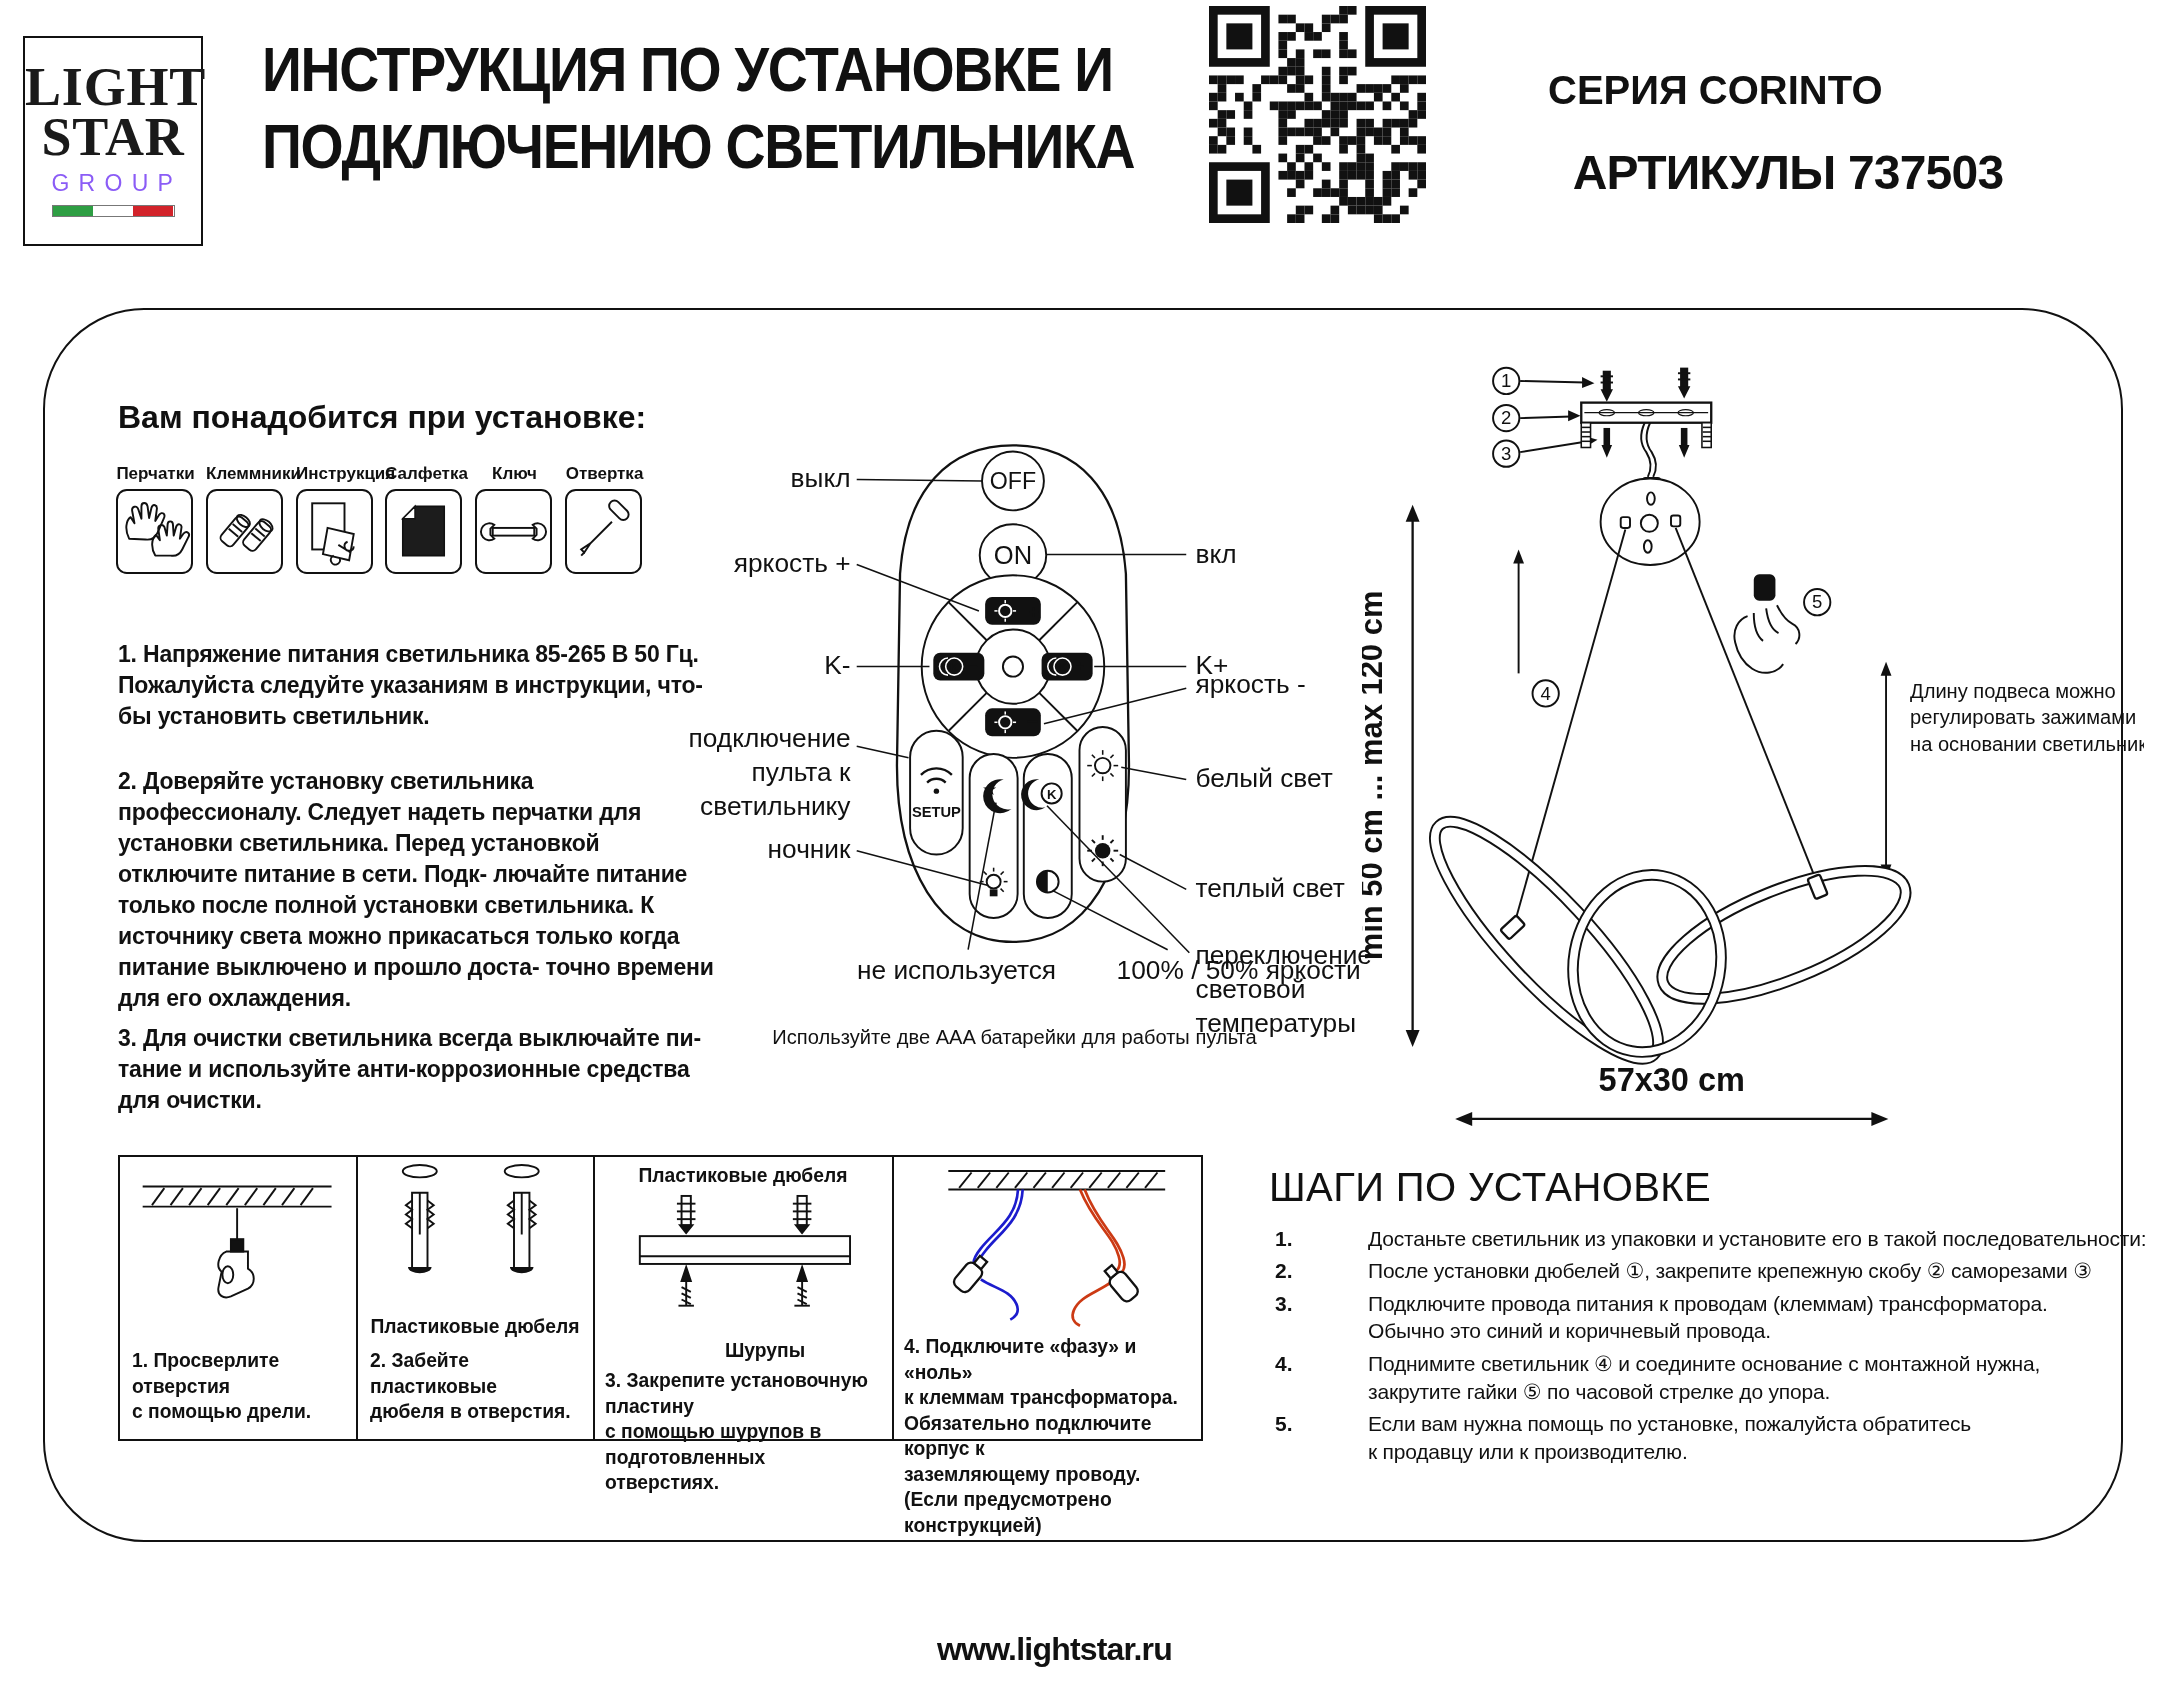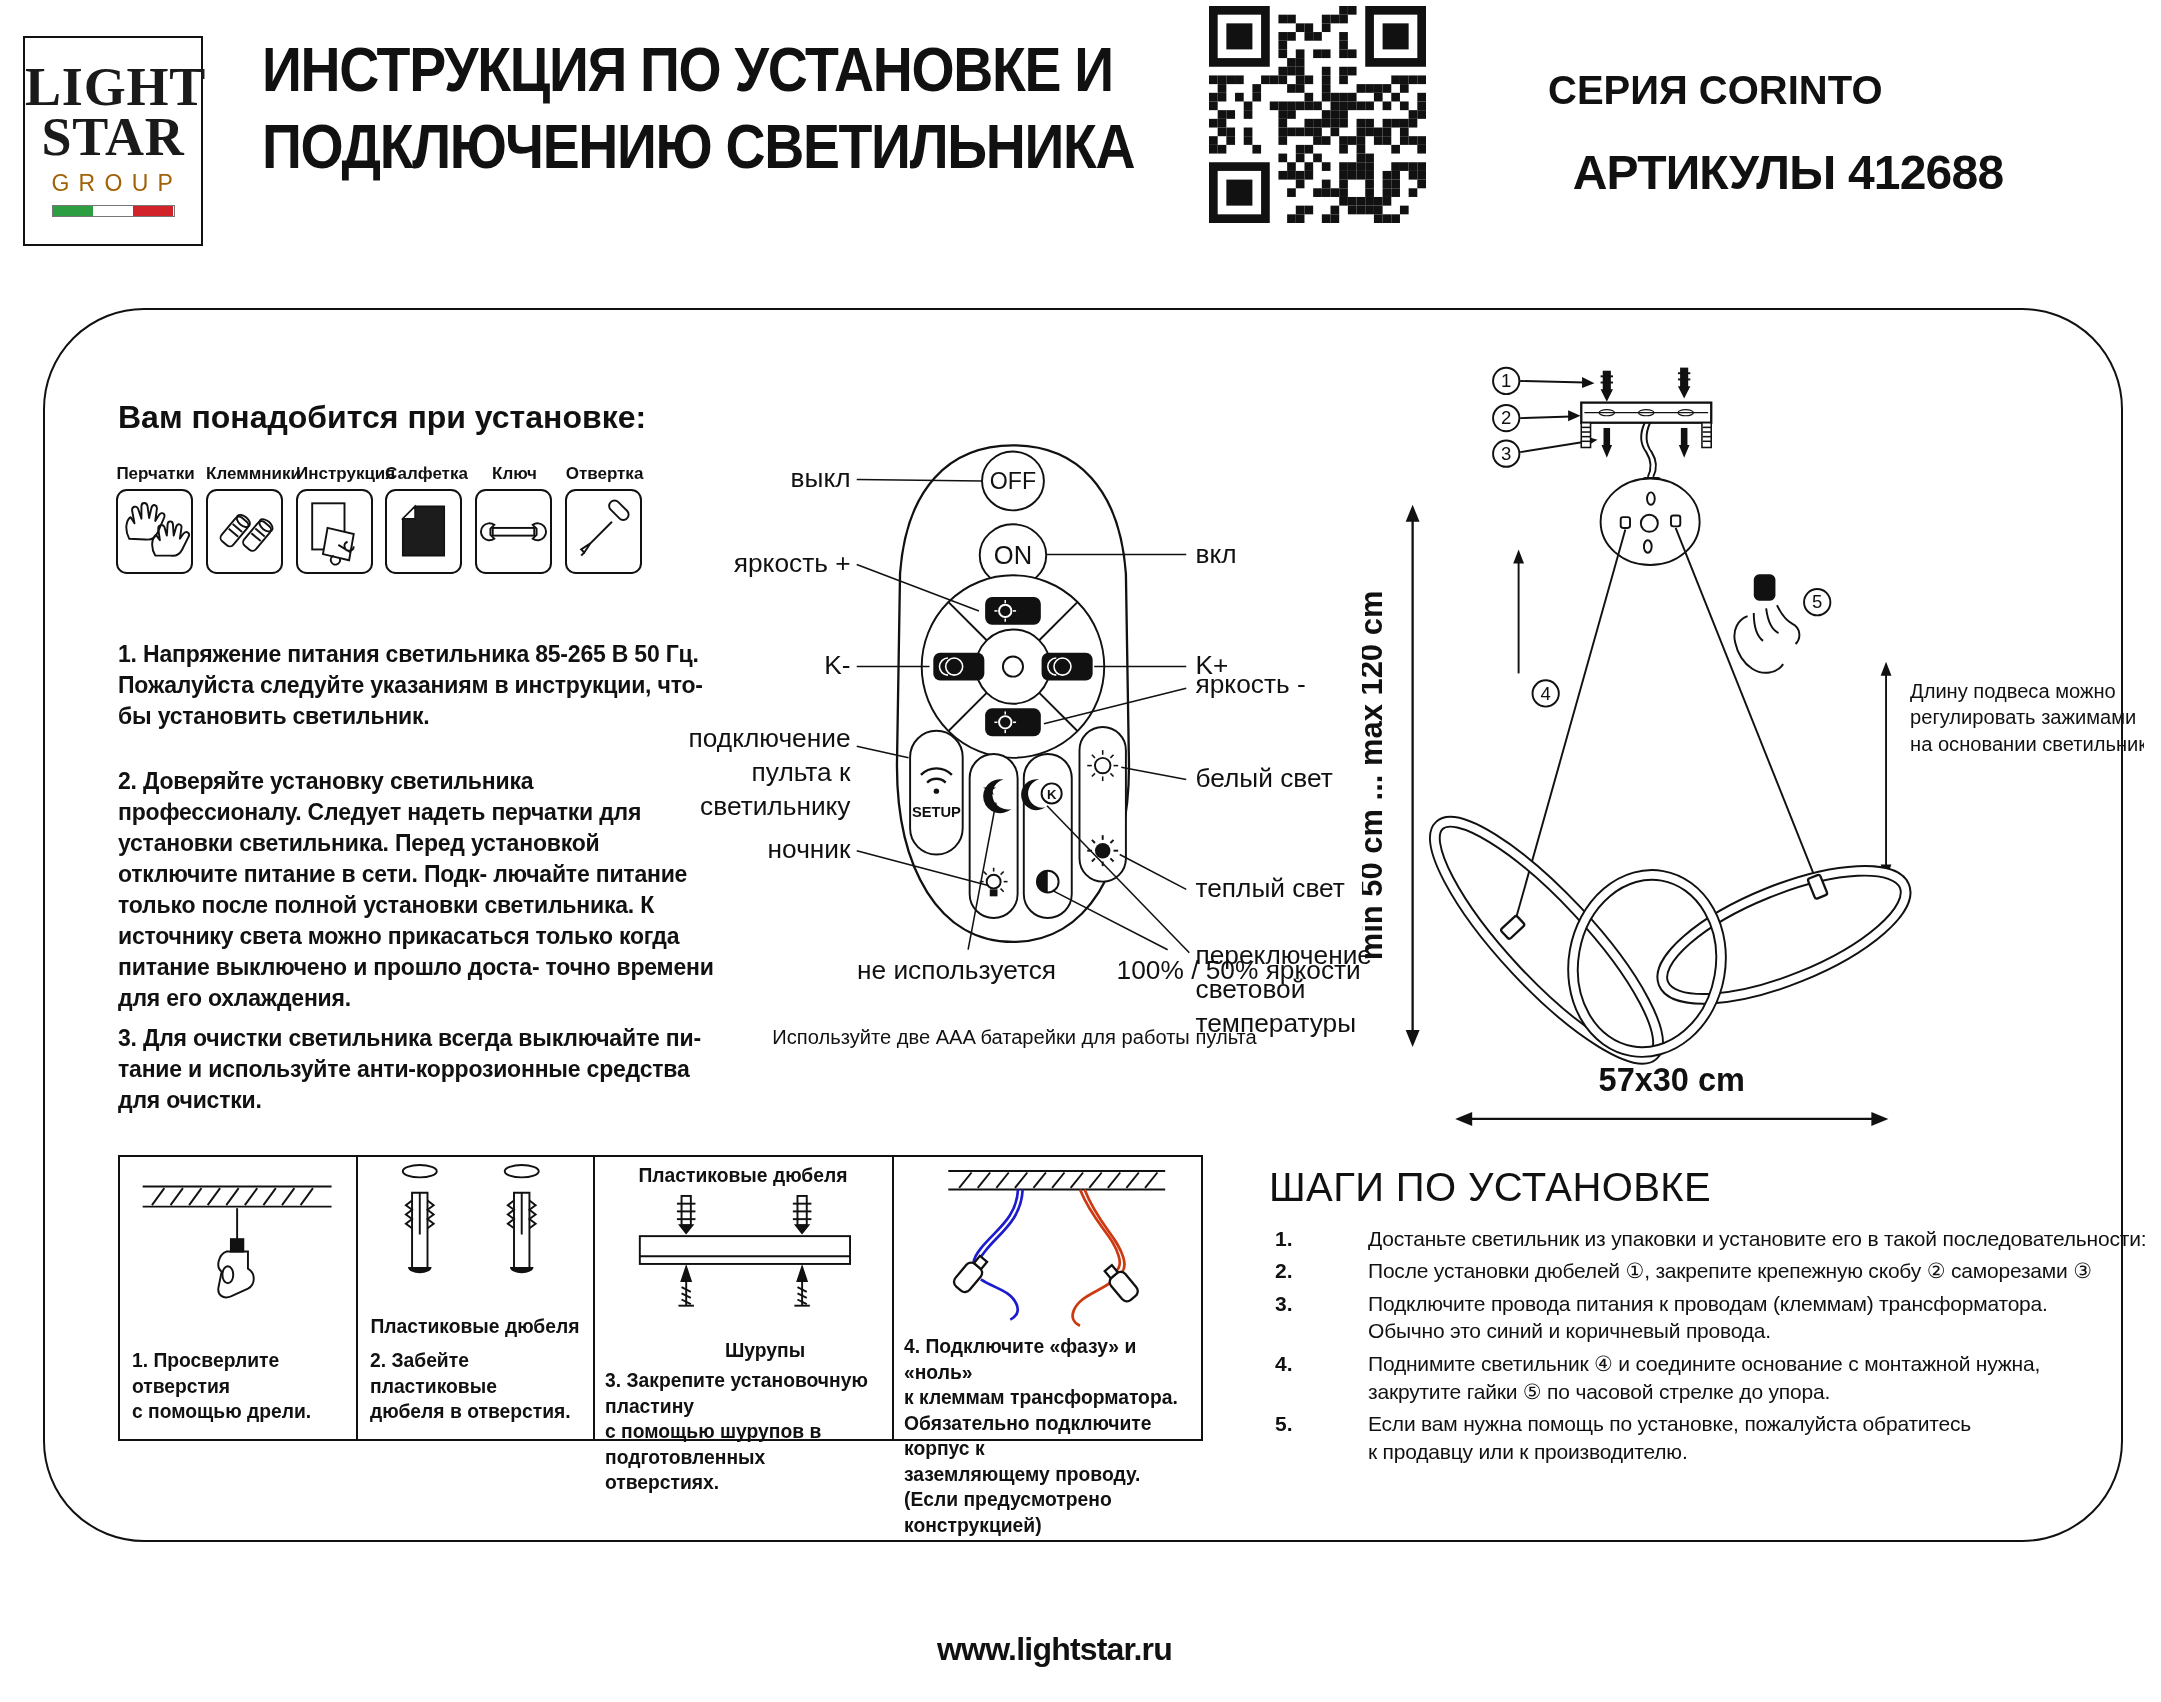--- a/index.html
+++ b/index.html
@@ -8,21 +8,21 @@
     font-family:"Liberation Sans", sans-serif;color:#111;overflow:hidden;
     -webkit-font-smoothing:antialiased;
   }
   .abs{position:absolute;}
   svg text{font-family:"Liberation Sans", sans-serif;fill:#111;}
   
   .logo-box{left:23px;top:9.3px;width:176px;height:206px;border:2.3px solid #111;text-align:center;margin-top:27px;}
   .logo-word{font-family:"Liberation Serif", serif;font-weight:bold;color:#1a1a1a;line-height:0.92;letter-spacing:0.8px;}
   .logo-light{font-size:54px;margin-top:25px;}
   .logo-star{font-size:54px;}
-  .logo-group{font-family:"Liberation Sans", sans-serif;font-size:23px;letter-spacing:9.3px;margin-top:7.7px;margin-left:7.7px;color:#a16207;}
+  .logo-group{font-family:"Liberation Sans", sans-serif;font-size:23px;letter-spacing:9.3px;margin-top:7.7px;margin-left:7.7px;color:#8b5cf6;}
   .logo-flag{width:121px;height:10px;margin:7.7px auto 0;display:flex;border:0.8px solid #777;}
   .logo-flag div{flex:1;}
   .doc-title{left:262px;top:31px;width:960px;font-size:63px;font-weight:bold;letter-spacing:-1.5px;line-height:1.22;transform:scaleX(0.88);transform-origin:left top;white-space:nowrap;}
   .series{left:1548px;top:68px;width:480px;text-align:left;font-size:40px;font-weight:bold;}
   .article{left:1517px;top:145px;width:542px;text-align:center;font-size:48px;font-weight:bold;letter-spacing:-0.8px;}
   
   .main-box{left:43px;top:308px;width:2076px;height:1230px;border:2.3px solid #111;border-radius:101px;}
   .needs-heading{left:118px;top:399px;font-size:32px;font-weight:bold;}
   .tool{position:absolute;top:464px;width:79px;text-align:center;}
   .tool .tlabel{font-size:17px;font-weight:bold;white-space:nowrap;display:block;margin-bottom:4.6px;}
@@ -275,21 +275,21 @@
     <rect x="22.4" y="22.4" width="33.599999999999994" height="33.599999999999994" fill="#111"></rect>
     <rect x="201.6" y="0" width="78.39999999999999" height="78.39999999999999" fill="#111"></rect>
     <rect x="212.79999999999998" y="11.2" width="56" height="56" fill="#fff"></rect>
     <rect x="224" y="22.4" width="33.599999999999994" height="33.599999999999994" fill="#111"></rect>
     <rect x="0" y="201.6" width="78.39999999999999" height="78.39999999999999" fill="#111"></rect>
     <rect x="11.2" y="212.79999999999998" width="56" height="56" fill="#fff"></rect>
     <rect x="22.4" y="224" width="33.599999999999994" height="33.599999999999994" fill="#111"></rect>
   </svg>
 
 <div class="abs series">СЕРИЯ CORINTO</div>
-<div class="abs article">АРТИКУЛЫ 412688</div>
+<div class="abs article">АРТИКУЛЫ 737503</div>
 
 <div class="abs main-box"></div>
 
 <div class="abs needs-heading">Вам понадобится при установке:</div>
 
 <div class="tool" style="left:116px">
   <span class="tlabel">Перчатки</span>
   <div class="tbox">
     <svg width="73" height="80" viewBox="0 0 94 104">
       <g fill="none" stroke="#111" stroke-width="2.5" stroke-linejoin="round">

